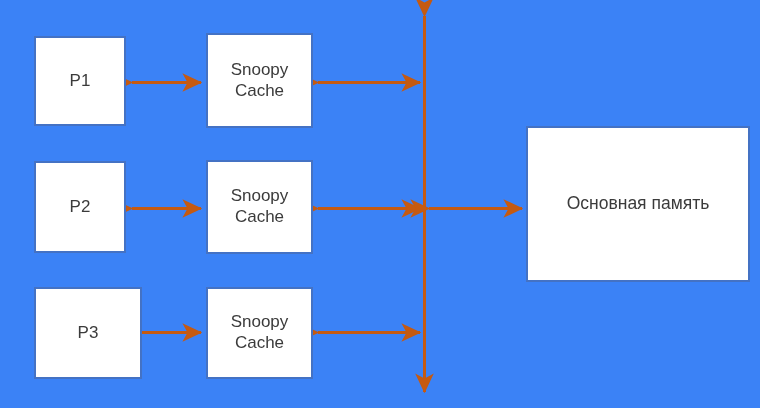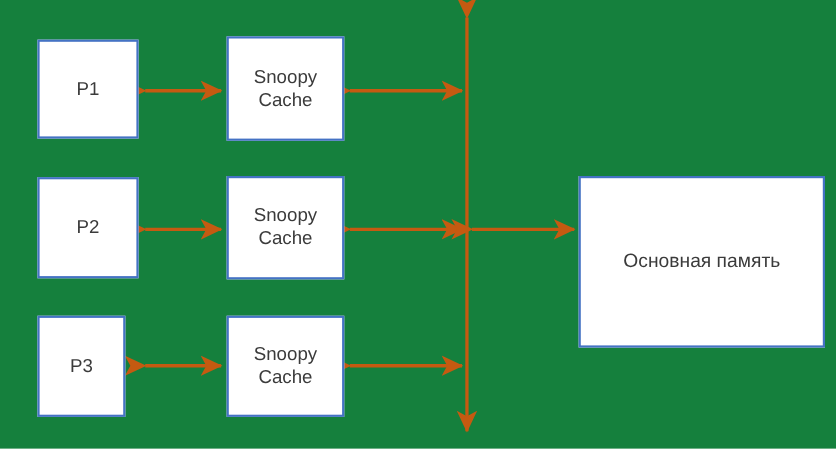--- a/index.html
+++ b/index.html
@@ -7,21 +7,21 @@
     padding: 0;
     background: #ffffff;
   }
   body {
     font-family: "Liberation Sans", sans-serif;
   }
   #canvas {
     position: relative;
     width: 760px;
     height: 408px;
-    background: #15803d;
+    background: #3b82f6;
     overflow: hidden;
   }
   #canvas svg.layer {
     position: absolute;
     left: 0;
     top: 0;
     width: 760px;
     height: 408px;
   }
   .node {
@@ -83,34 +83,34 @@
 
     <line x1="318" y1="332.5" x2="420" y2="332.5" stroke="#c55a11" stroke-width="3" marker-start="url(#ah-l)" marker-end="url(#ah-r)"></line>
   </svg>
 
   <div class="node node-proc" style="left:34px; top:36px; width:92px; height:90px;">
     <span class="label">P1</span>
   </div>
   <div class="node node-proc" style="left:34px; top:161px; width:92px; height:92px;">
     <span class="label">P2</span>
   </div>
-  <div class="node node-proc" style="left:34px; top:287px; width:80px; height:92px;">
+  <div class="node node-proc" style="left:34px; top:287px; width:108px; height:92px;">
     <span class="label">P3</span>
   </div>
 
   <div class="node node-cache" style="left:206px; top:33px; width:107px; height:95px;">
     <span class="label">Snoopy
 Cache</span>
   </div>
   <div class="node node-cache" style="left:206px; top:160px; width:107px; height:94px;">
     <span class="label">Snoopy
 Cache</span>
   </div>
   <div class="node node-cache" style="left:206px; top:287px; width:107px; height:92px;">
     <span class="label">Snoopy
 Cache</span>
   </div>
 
-  <div class="node node-mem" style="left:526px; top:126px; width:224px; height:156px;margin-top:34px;">
+  <div class="node node-mem" style="left:526px; top:126px; width:224px; height:156px;">
     <span class="label">Основная память</span>
   </div>
 
 </div>
 
 </body></html>

